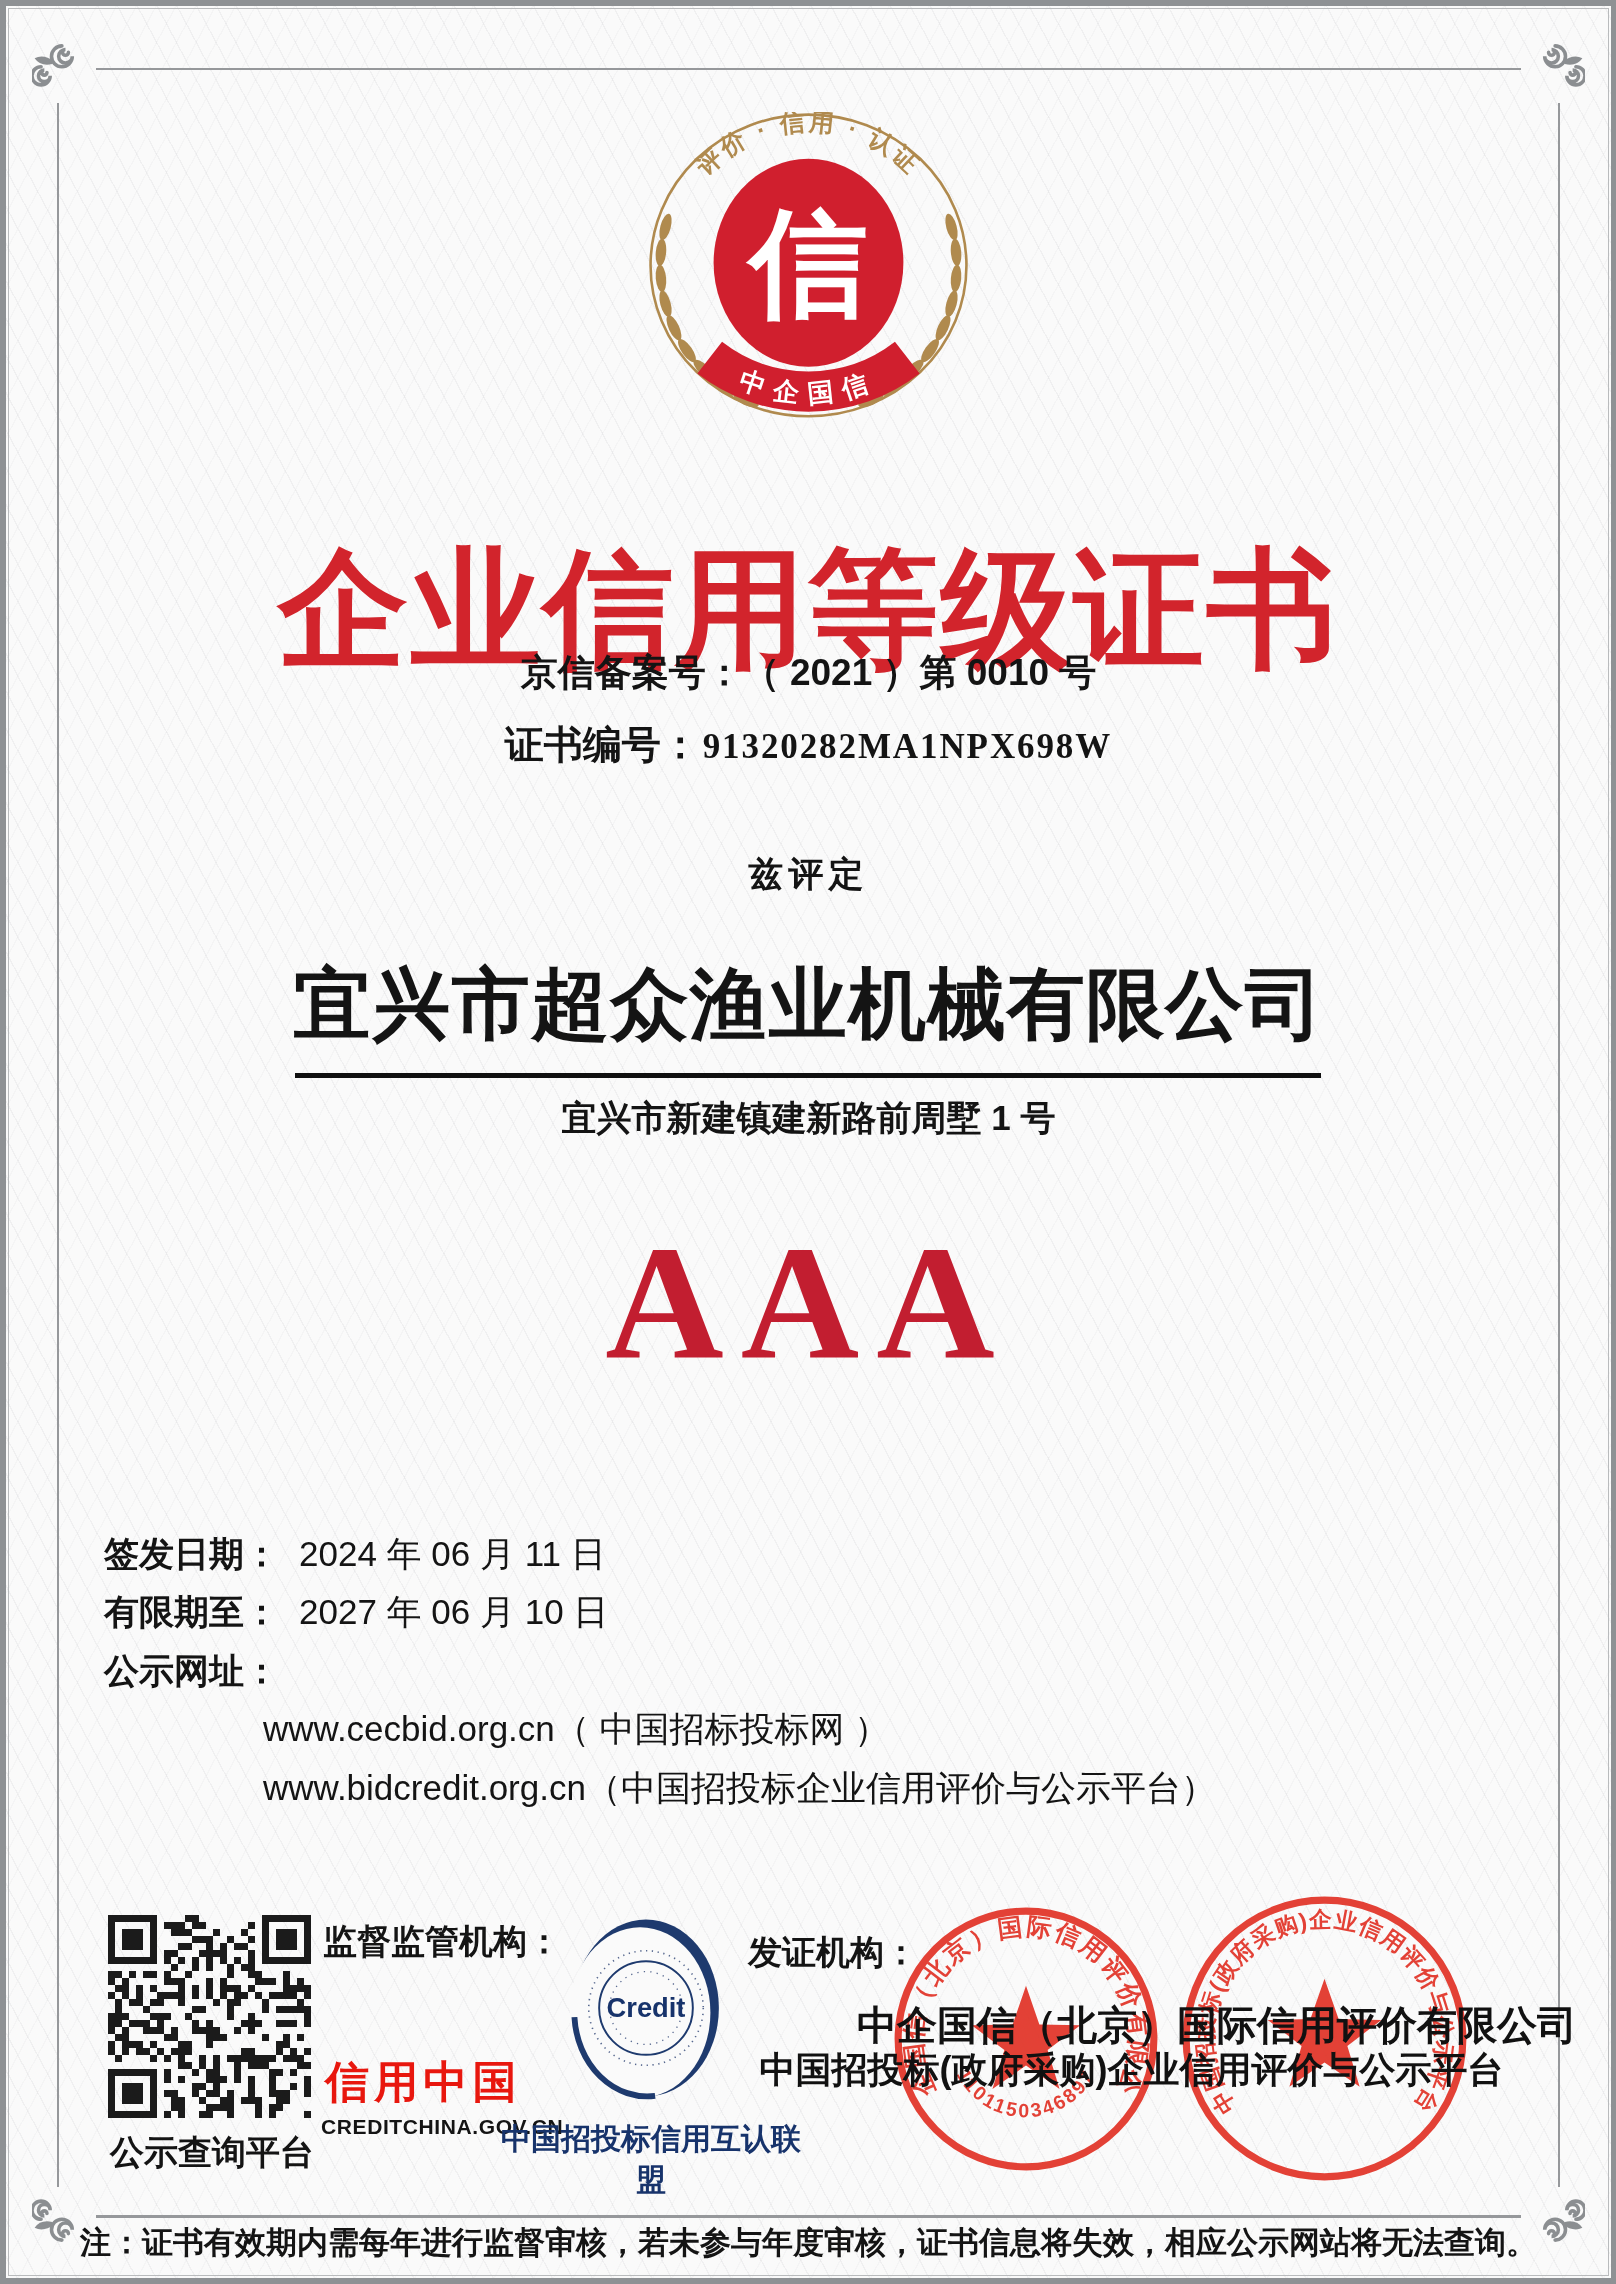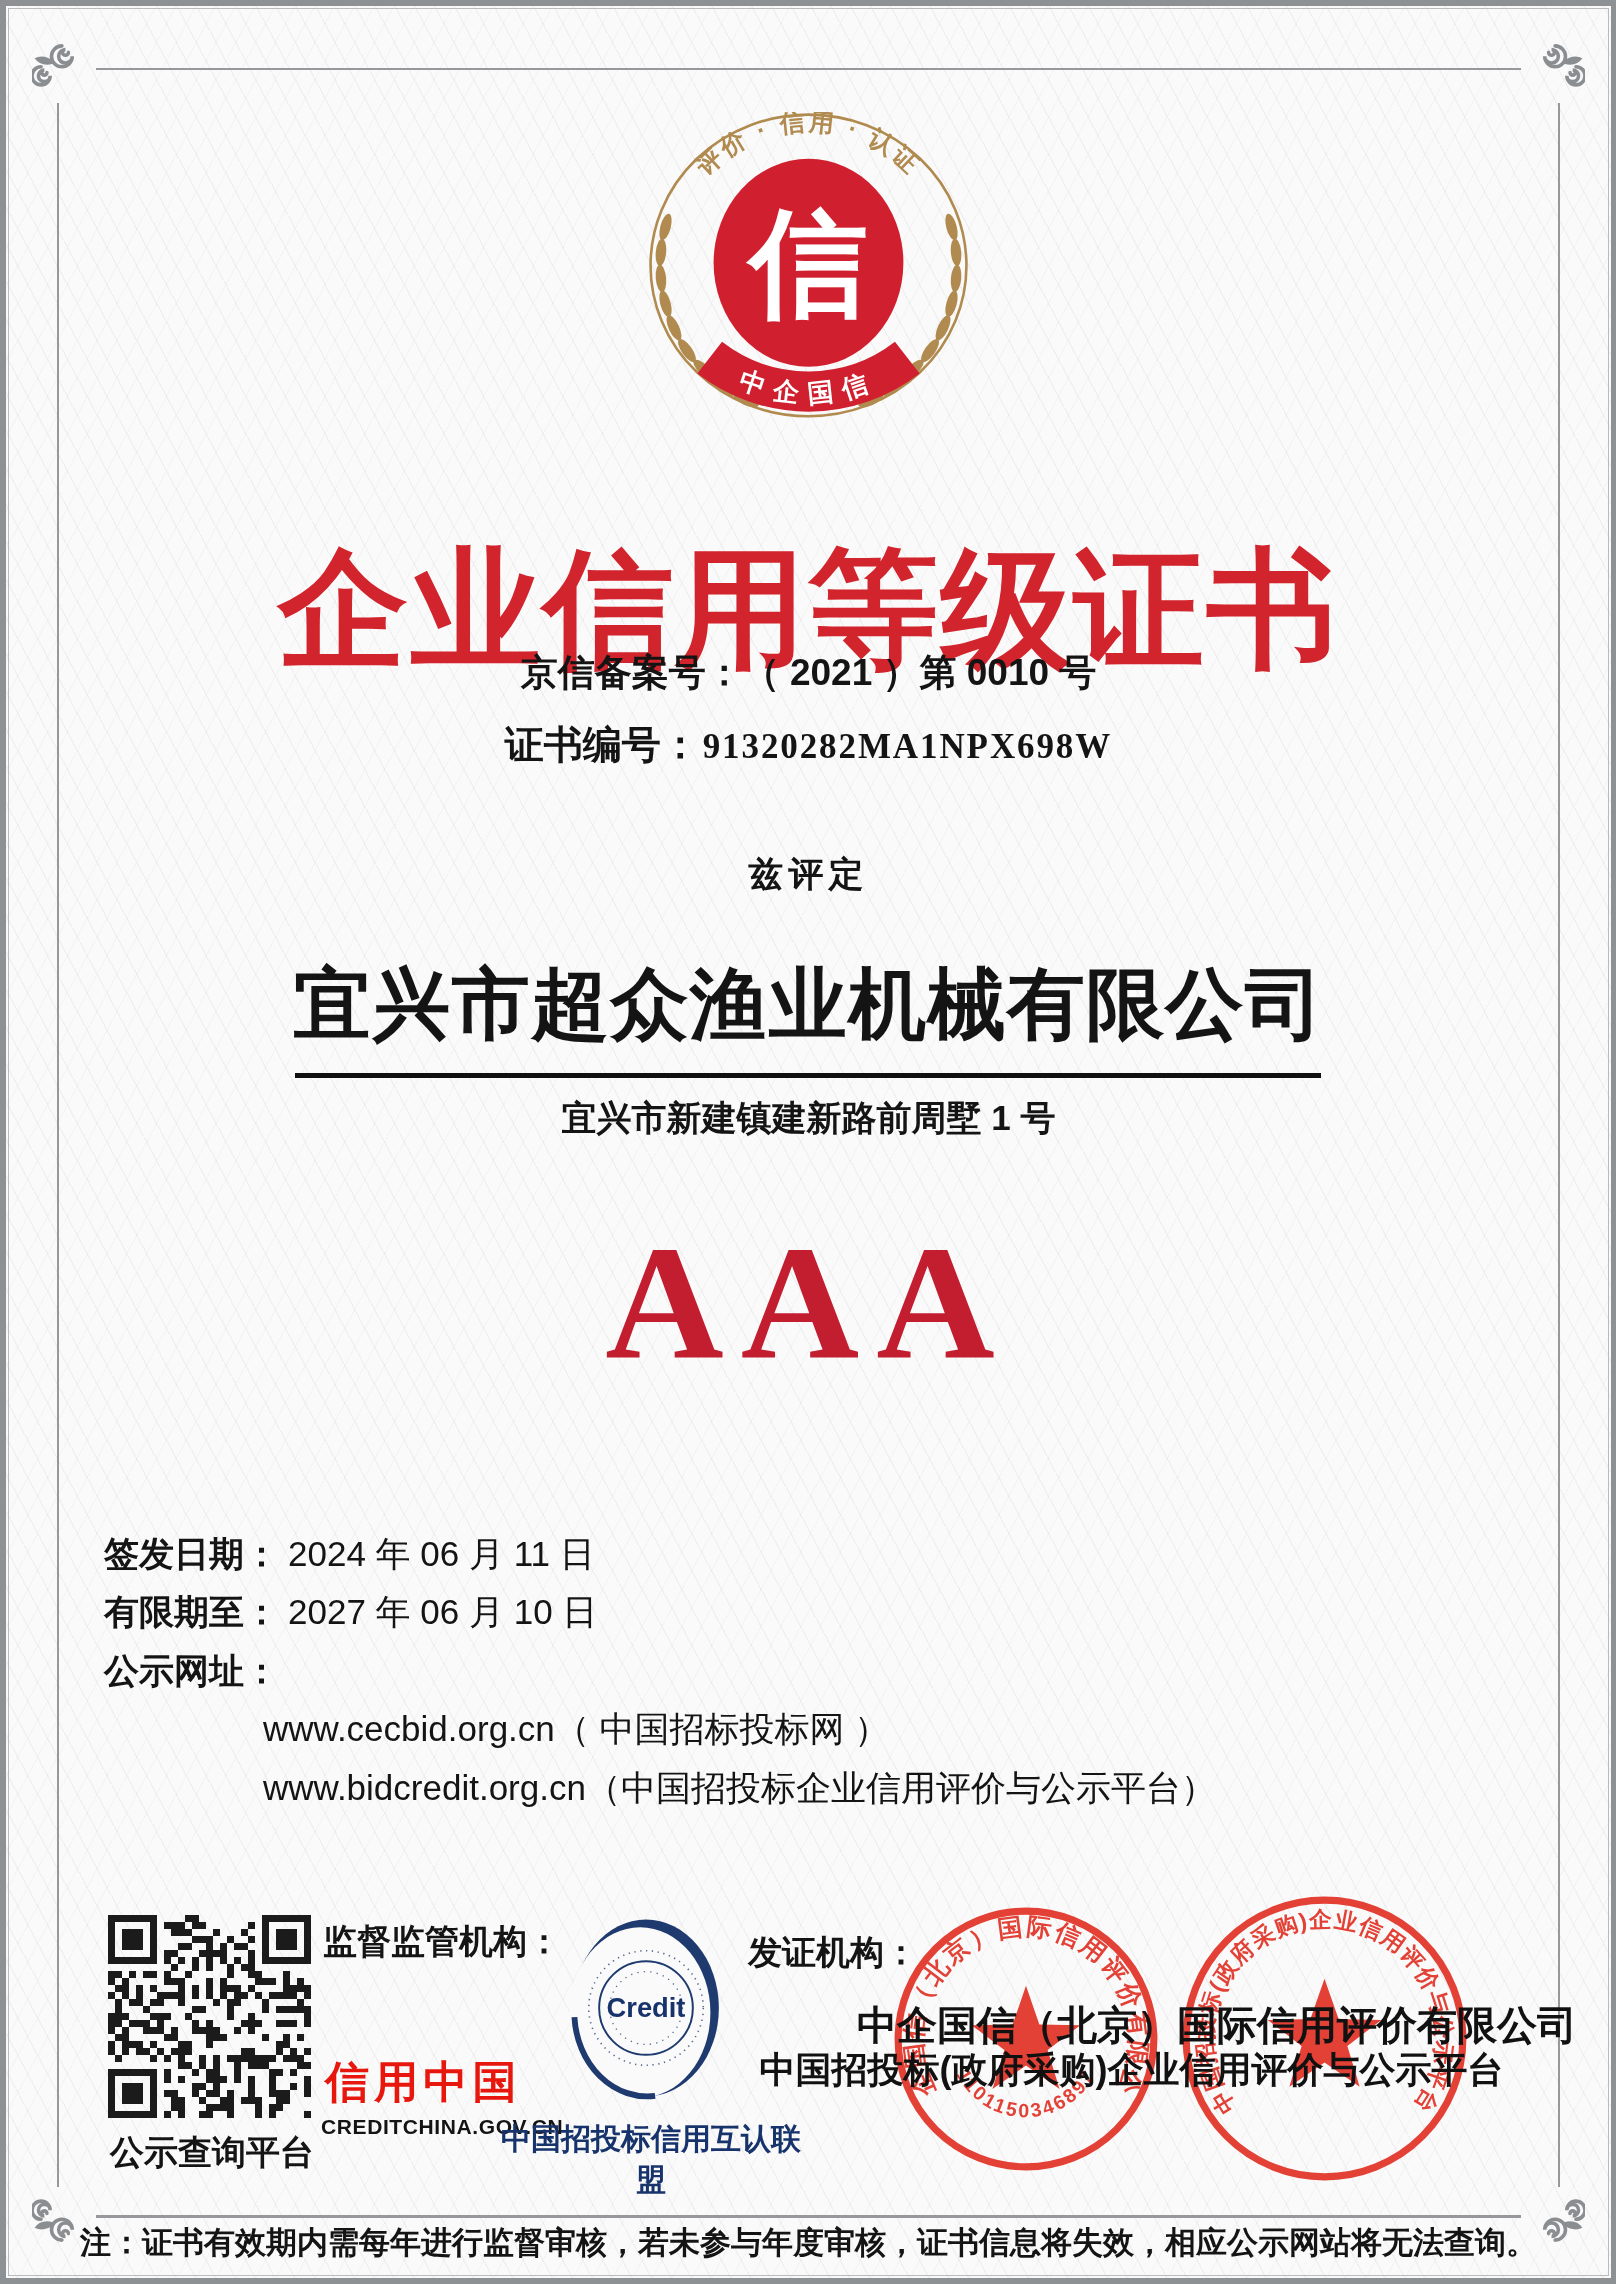--- a/index.html
+++ b/index.html
@@ -35,21 +35,21 @@
   .certno .lbl{font-size:39px;font-weight:800;}
   .certno .val{font-family:"Liberation Serif","DejaVu Serif",serif;font-size:35px;font-weight:700;letter-spacing:1.9px;}
   .hereby{top:851px;font-size:35px;font-weight:800;letter-spacing:5.2px;}
   .company{top:953px;font-size:78px;font-weight:900;letter-spacing:1.3px;}
   .company-underline{position:absolute;left:295px;top:1073px;width:1026px;height:4.5px;background:#101010;}
   .address{top:1095px;font-size:35px;font-weight:800;}
   .rating{top:1209px;font-family:"Liberation Serif","DejaVu Serif",serif;font-size:164px;font-weight:700;letter-spacing:17px;color:#c21e30;}
   
   .field{position:absolute;display:flex;align-items:baseline;white-space:nowrap;}
   .field .lbl{font-size:35px;font-weight:800;}
-  .field .val{font-size:35px;font-weight:500;margin-left:9px;}
+  .field .val{font-size:35px;font-weight:500;margin-left:20px;}
   .f1{left:104px;top:1531px;}
   .f2{left:104px;top:1589px;}
   .f3{left:104px;top:1648px;}
   .f4{left:263px;top:1706px;}
   .f5{left:263px;top:1765px;}
   .f4 .val,.f5 .val{margin-left:0;}
   
   .qr{position:absolute;left:108px;top:1915px;width:203px;height:203px;}
   .qr-caption{position:absolute;left:104px;top:2130px;width:210px;text-align:right;font-size:34px;font-weight:800;}
   .supervisor{position:absolute;left:323px;top:1919px;font-size:34px;font-weight:700;}

